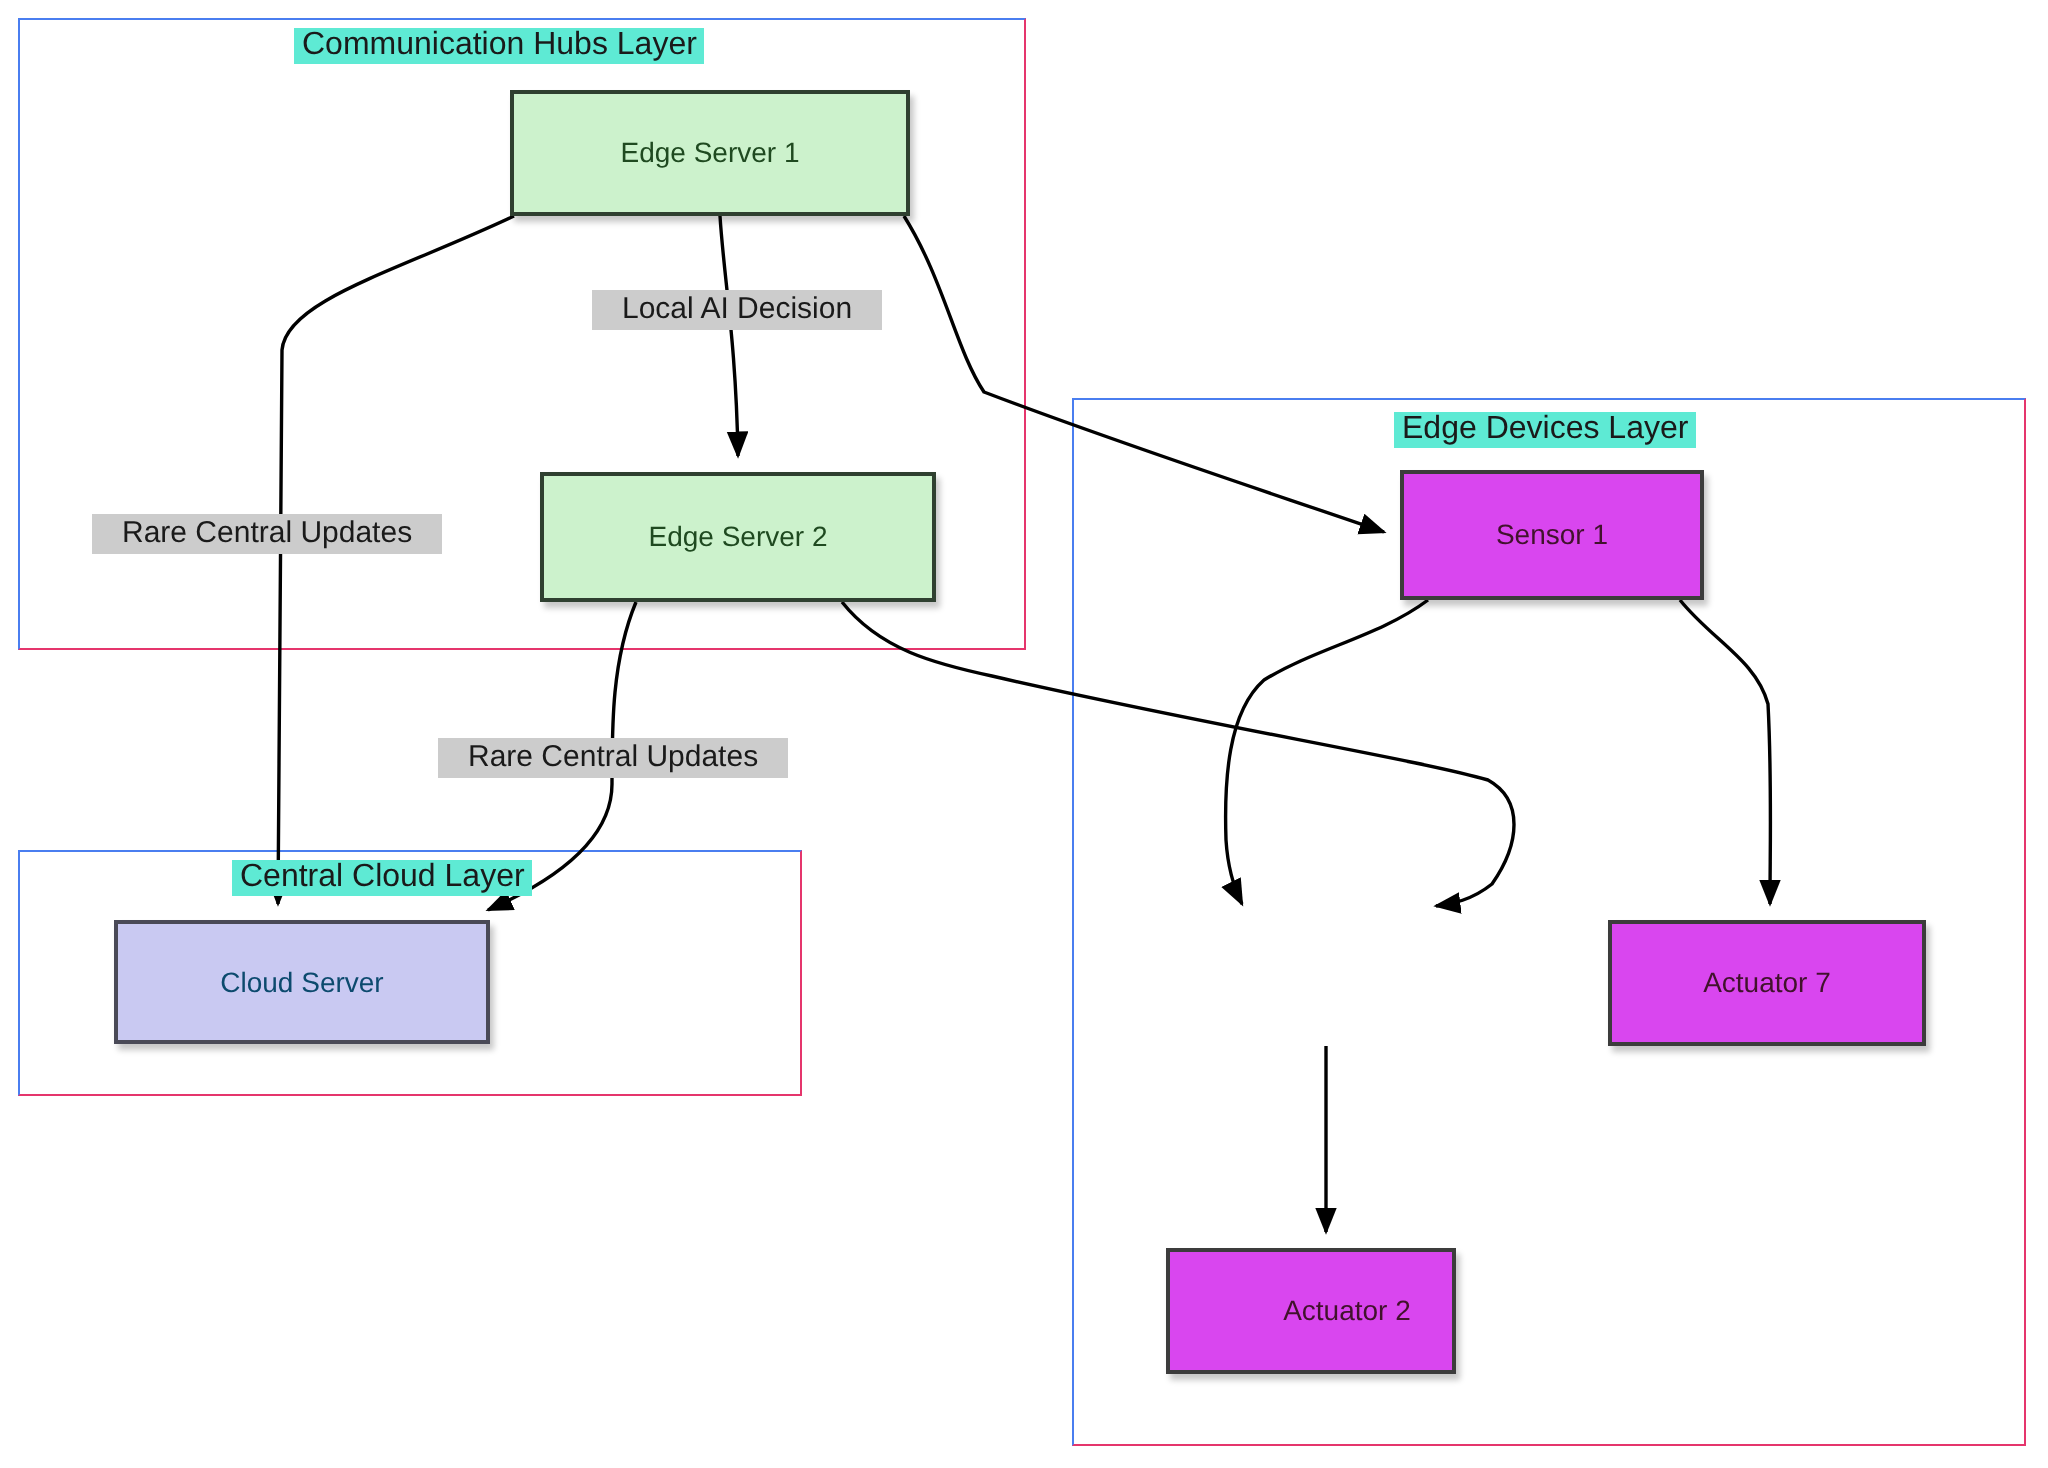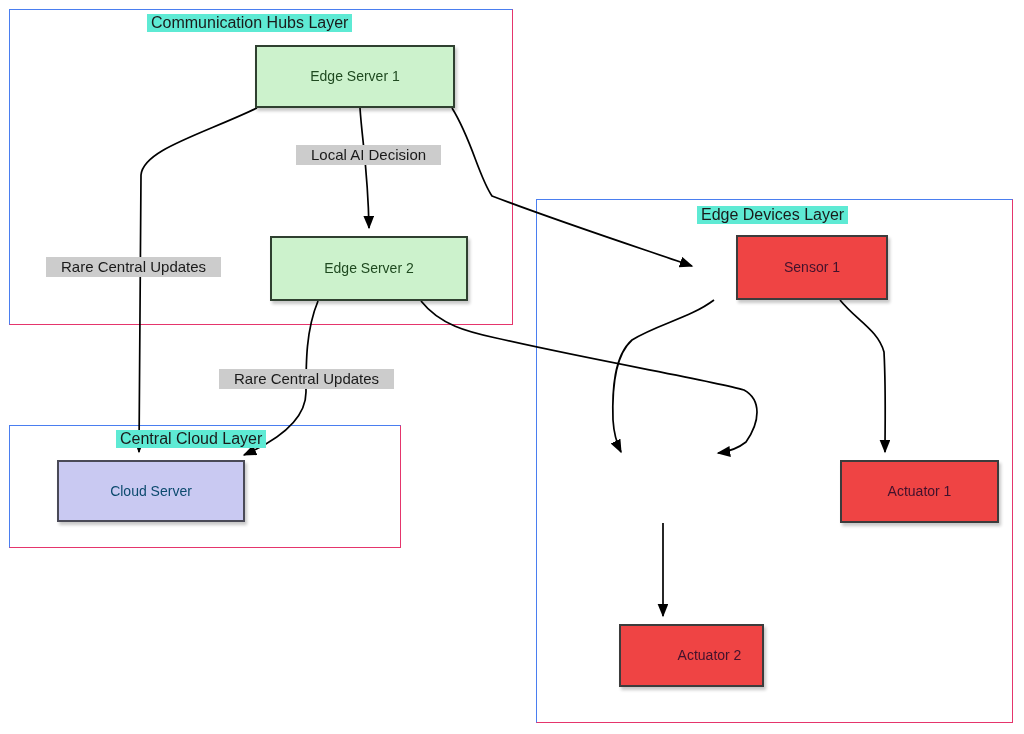--- a/index.html
+++ b/index.html
@@ -50,24 +50,23 @@
     box-shadow: 2px 3px 3px rgba(0,0,0,0.22);
     text-align: center;
     line-height: 1.2;
   }
   .node-green {
     background: #ccf2cc;
     color: #1f4a20;
     border-color: #2f4030;
   }
   .node-pink {
-    background: #ef4444;
+    background: #d946ef;
     color: #41122c;
     border-color: #3c3c3c;
-    margin-left: 36px;
   }
   .node-purple {
     background: #c9c9f2;
     color: #0c4a6e;
     border-color: #4a4a57;
   }
   .edge-label {
     position: absolute;
     font-size: 15px;
     color: #1a1a1a;
@@ -114,21 +113,21 @@
   <div class="node node-green" id="node-1" style="left: 270px; top: 236px; width: 198px; height: 65px;">
       <span id="nlabel-1">Edge Server 2</span>
     </div>
   <div class="node node-purple" id="node-2" style="left: 57px; top: 460px; width: 188px; height: 62px;">
       <span id="nlabel-2">Cloud Server</span>
     </div>
   <div class="node node-pink" id="node-3" style="left: 700px; top: 235px; width: 152px; height: 65px;">
       <span id="nlabel-3">Sensor 1</span>
     </div>
   <div class="node node-pink" id="node-5" style="left: 804px; top: 460px; width: 159px; height: 63px;">
-      <span id="nlabel-5">Actuator 1</span>
+      <span id="nlabel-5">Actuator 7</span>
     </div>
   <div class="node node-pink" id="node-6" style="left: 583px; top: 624px; width: 145px; height: 63px; padding-left: 36px;">
       <span id="nlabel-6">Actuator 2</span>
     </div>
 
   <div class="edge-label" id="elabel-0" style="left: 296px; top: 145px;">Local AI Decision</div>
   <div class="edge-label" id="elabel-1" style="left: 46px; top: 257px;">Rare Central Updates</div>
   <div class="edge-label" id="elabel-2" style="left: 219px; top: 369px;">Rare Central Updates</div>
 
 </div>

